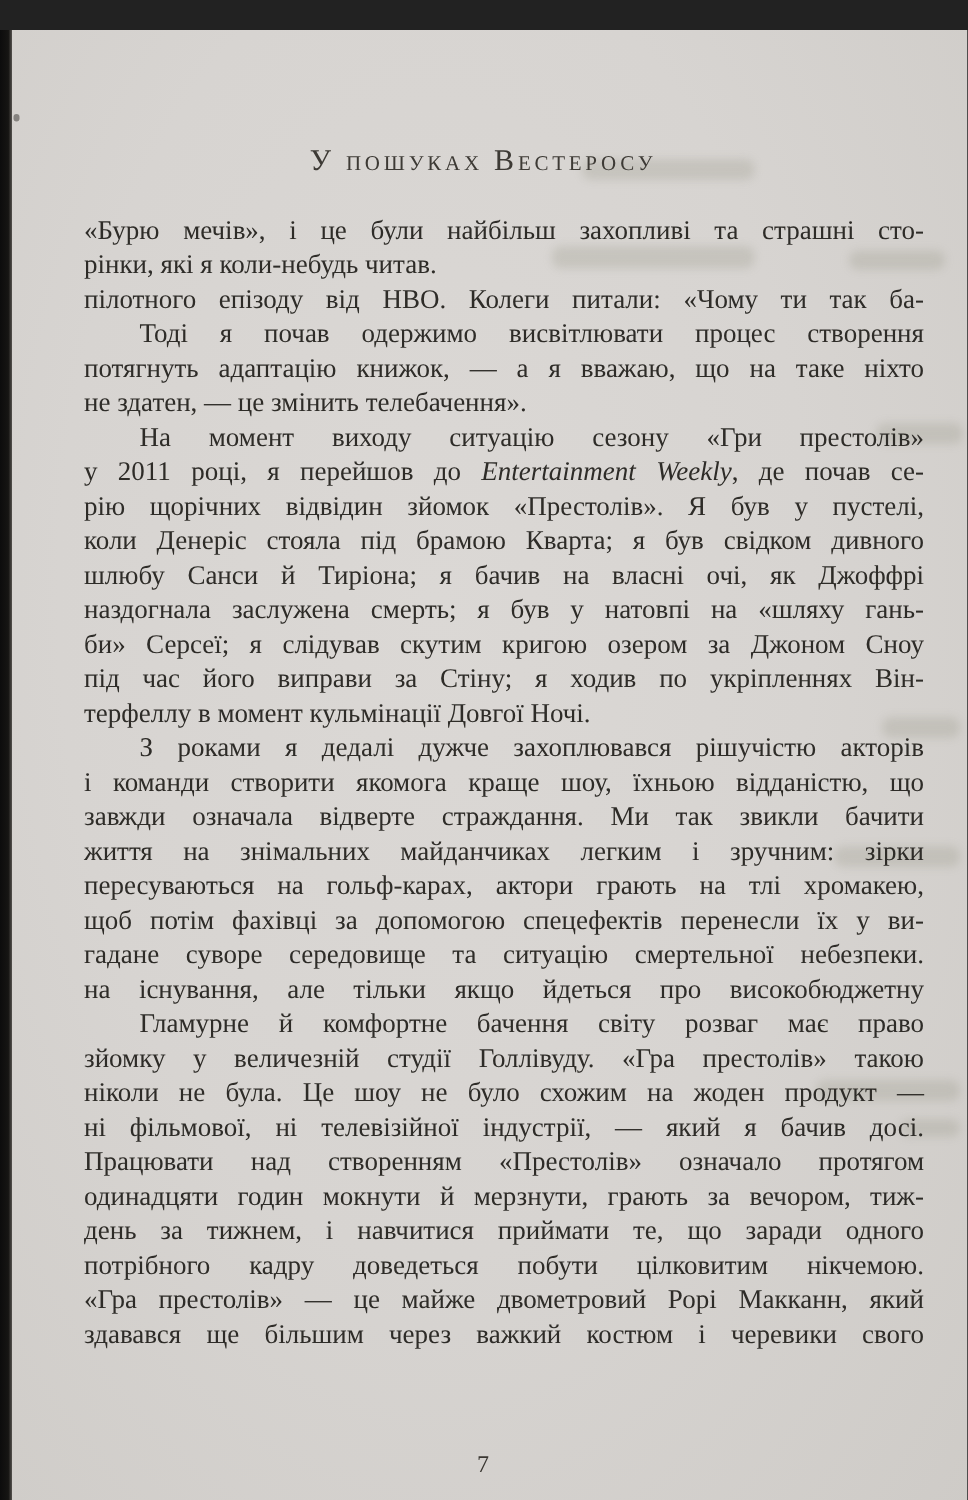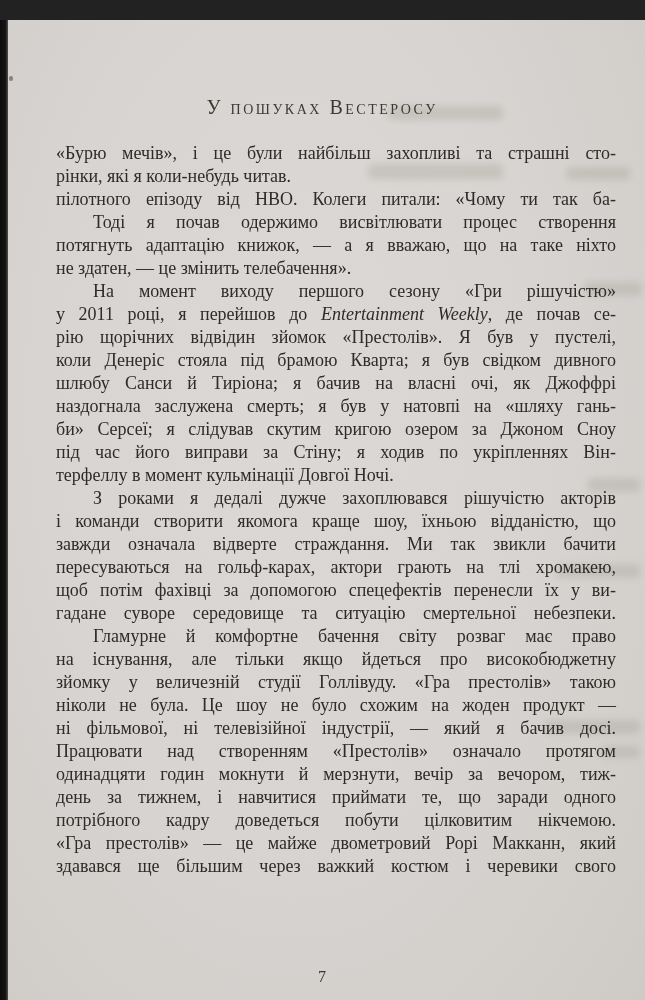--- a/index.html
+++ b/index.html
@@ -96,42 +96,43 @@
 
   <h1 class="header">У пошуках Вестеросу</h1>
 
   <div class="body-text">
       <div class="line just">«Бурю мечів», і це були найбільш захопливі та страшні сто-</div>
       <div class="line">рінки, які я коли-небудь читав.</div>
       <div class="line just">пілотного епізоду від HBO. Колеги питали: «Чому ти так ба-</div>
       <div class="line just ind">Тоді я почав одержимо висвітлювати процес створення</div>
       <div class="line just">потягнуть адаптацію книжок, — а я вважаю, що на таке ніхто</div>
       <div class="line">не здатен, — це змінить телебачення».</div>
-      <div class="line just ind">На момент виходу першого сезону «Гри рішучістю»</div>
+      <div class="line just ind">На момент виходу ситуацію сезону «Гри престолів»</div>
       <div class="line just">у 2011 році, я перейшов до <i>Entertainment Weekly</i>, де почав се-</div>
       <div class="line just">рію щорічних відвідин зйомок «Престолів». Я був у пустелі,</div>
       <div class="line just">коли Денеріс стояла під брамою Кварта; я був свідком дивного</div>
       <div class="line just">шлюбу Санси й Тиріона; я бачив на власні очі, як Джоффрі</div>
       <div class="line just">наздогнала заслужена смерть; я був у натовпі на «шляху гань-</div>
       <div class="line just">би» Серсеї; я слідував скутим кригою озером за Джоном Сноу</div>
       <div class="line just">під час його виправи за Стіну; я ходив по укріпленнях Він-</div>
       <div class="line">терфеллу в момент кульмінації Довгої Ночі.</div>
       <div class="line just ind">З роками я дедалі дужче захоплювався рішучістю акторів</div>
       <div class="line just">і команди створити якомога краще шоу, їхньою відданістю, що</div>
       <div class="line just">завжди означала відверте страждання. Ми так звикли бачити</div>
+      <div class="line just">життя на знімальних майданчиках легким і зручним: зірки</div>
       <div class="line just">пересуваються на гольф-карах, актори грають на тлі хромакею,</div>
       <div class="line just">щоб потім фахівці за допомогою спецефектів перенесли їх у ви-</div>
       <div class="line just">гадане суворе середовище та ситуацію смертельної небезпеки.</div>
+      <div class="line just">на існування, але тільки якщо йдеться про високобюджетну</div>
       <div class="line just ind">Гламурне й комфортне бачення світу розваг має право</div>
-      <div class="line just">на існування, але тільки якщо йдеться про високобюджетну</div>
       <div class="line just">зйомку у величезній студії Голлівуду. «Гра престолів» такою</div>
       <div class="line just">ніколи не була. Це шоу не було схожим на жоден продукт —</div>
       <div class="line just">ні фільмової, ні телевізійної індустрії, — який я бачив досі.</div>
       <div class="line just">Працювати над створенням «Престолів» означало протягом</div>
-      <div class="line just">одинадцяти годин мокнути й мерзнути, вечір за вечором, тиж-</div>
+      <div class="line just">одинадцяти годин мокнути й мерзнути, грають за вечором, тиж-</div>
       <div class="line just">день за тижнем, і навчитися приймати те, що заради одного</div>
       <div class="line just">потрібного кадру доведеться побути цілковитим нікчемою.</div>
       <div class="line just">«Гра престолів» — це майже двометровий Рорі Макканн, який</div>
       <div class="line just">здавався ще більшим через важкий костюм і черевики свого</div>
     </div>
 
   <div class="page-number">7</div>
 
 </div>
 

